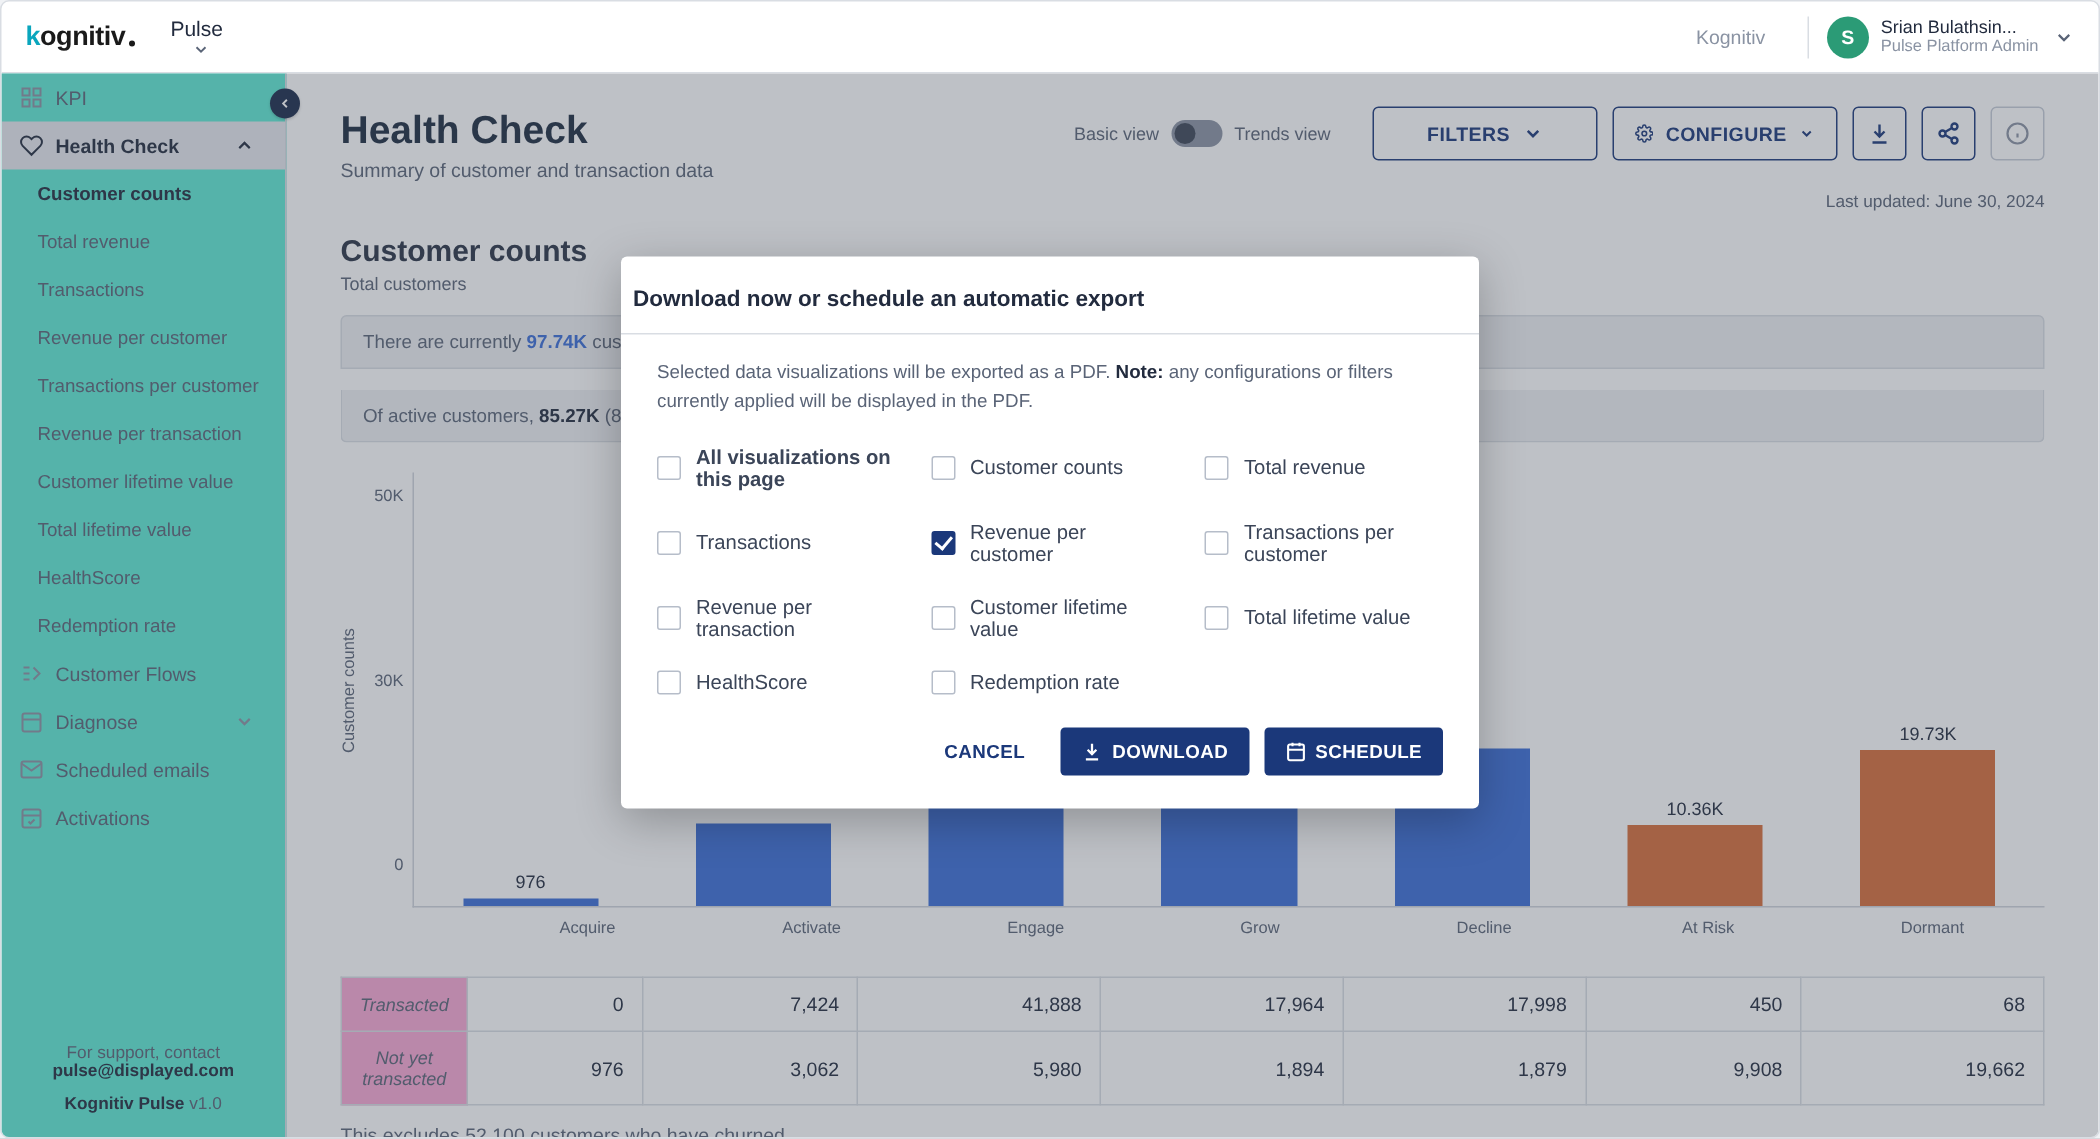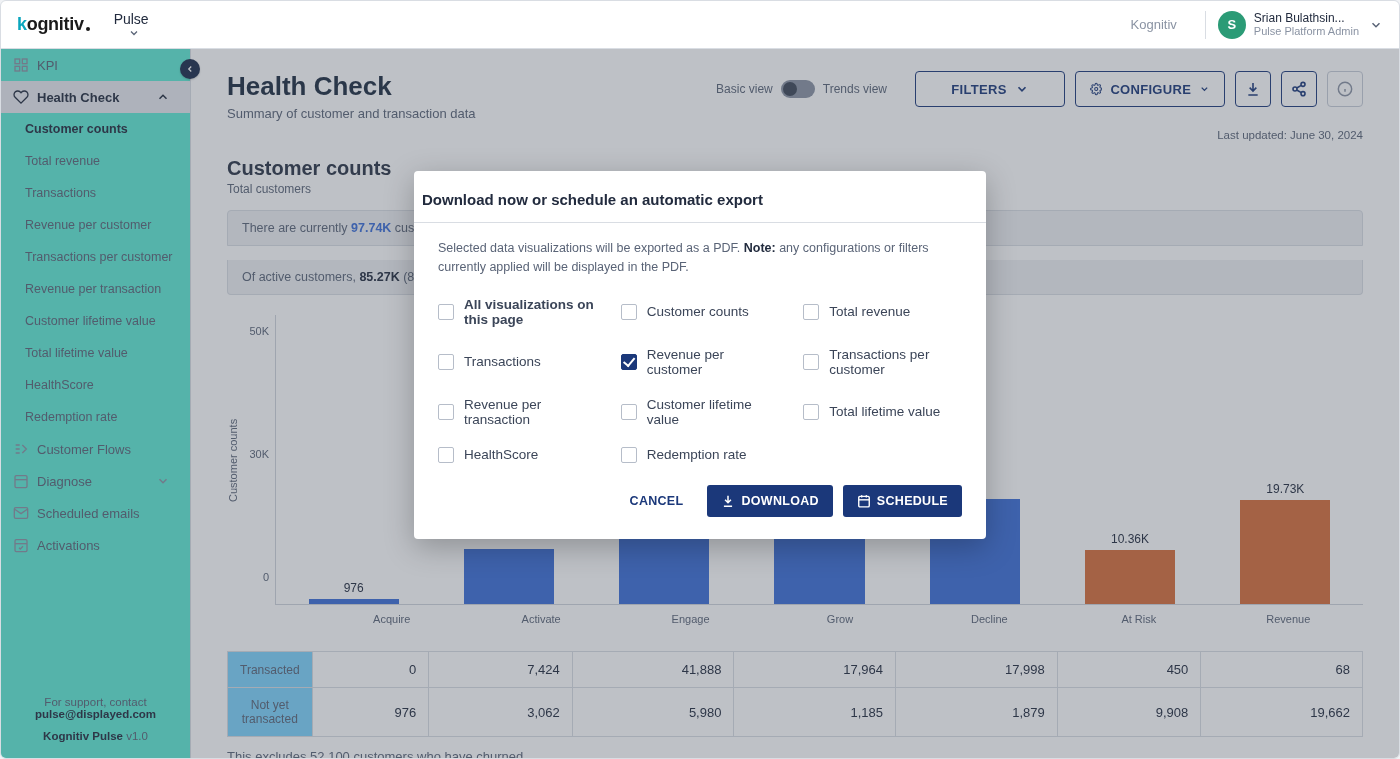--- a/index.html
+++ b/index.html
@@ -136,21 +136,21 @@
   .x-axis .xl { flex:1; text-align:center; font-size:11px; color:var(--text-light); padding:8px 0 6px;}
   .x-axis-wrap { margin-left:50px;}
   
   table.data {
     width:100%; border-collapse:collapse; margin-top:20px; font-size:13px;
   }
   table.data th, table.data td {
     border:1px solid var(--border); padding:10px 12px; text-align:right;
     color:var(--text);
   }
-  table.data th.rowhead { text-align:center; font-weight:400; color:var(--text-light); font-size:12px; width:72px; background:#7dd3fc;}
+  table.data th.rowhead { text-align:center; font-weight:400; color:var(--text-light); font-size:12px; width:72px; background:#f9a8d4;font-style:italic;}
   .footnote { font-size:13px; color:var(--text-light); margin-top:12px;}
   
   .overlay {
     position:absolute; inset:48px 0 0 0; background:rgba(70,78,92,.35); z-index:40;
   }
   .modal {
     position:absolute; top:170px; left:50%; transform:translateX(-50%);
     width:572px; background:#fff; border-radius:4px;
     box-shadow:0 8px 30px rgba(0,0,0,.25);
     z-index:50; overflow:hidden;
@@ -405,42 +405,42 @@
             </div>
         </div>
         <div class="x-axis-wrap">
             <div class="x-axis" id="xaxis">
               <div class="xl">Acquire</div>
               <div class="xl">Activate</div>
               <div class="xl">Engage</div>
               <div class="xl">Grow</div>
               <div class="xl">Decline</div>
               <div class="xl">At Risk</div>
-              <div class="xl">Revenue</div>
+              <div class="xl">Dormant</div>
             </div>
           </div>
 
         <table class="data">
           <tbody id="tbody">
               <tr>
                 <th class="rowhead">Transacted</th>
                 <td>0</td>
                 <td>7,424</td>
                 <td>41,888</td>
                 <td>17,964</td>
                 <td>17,998</td>
                 <td>450</td>
                 <td>68</td>
               </tr>
               <tr>
                 <th class="rowhead">Not yet transacted</th>
                 <td>976</td>
                 <td>3,062</td>
                 <td>5,980</td>
-                <td>1,185</td>
+                <td>1,894</td>
                 <td>1,879</td>
                 <td>9,908</td>
                 <td>19,662</td>
               </tr>
             </tbody>
         </table>
 
         <div class="footnote">This excludes 52,100 customers who have churned.</div>
       </div>
     </div>

